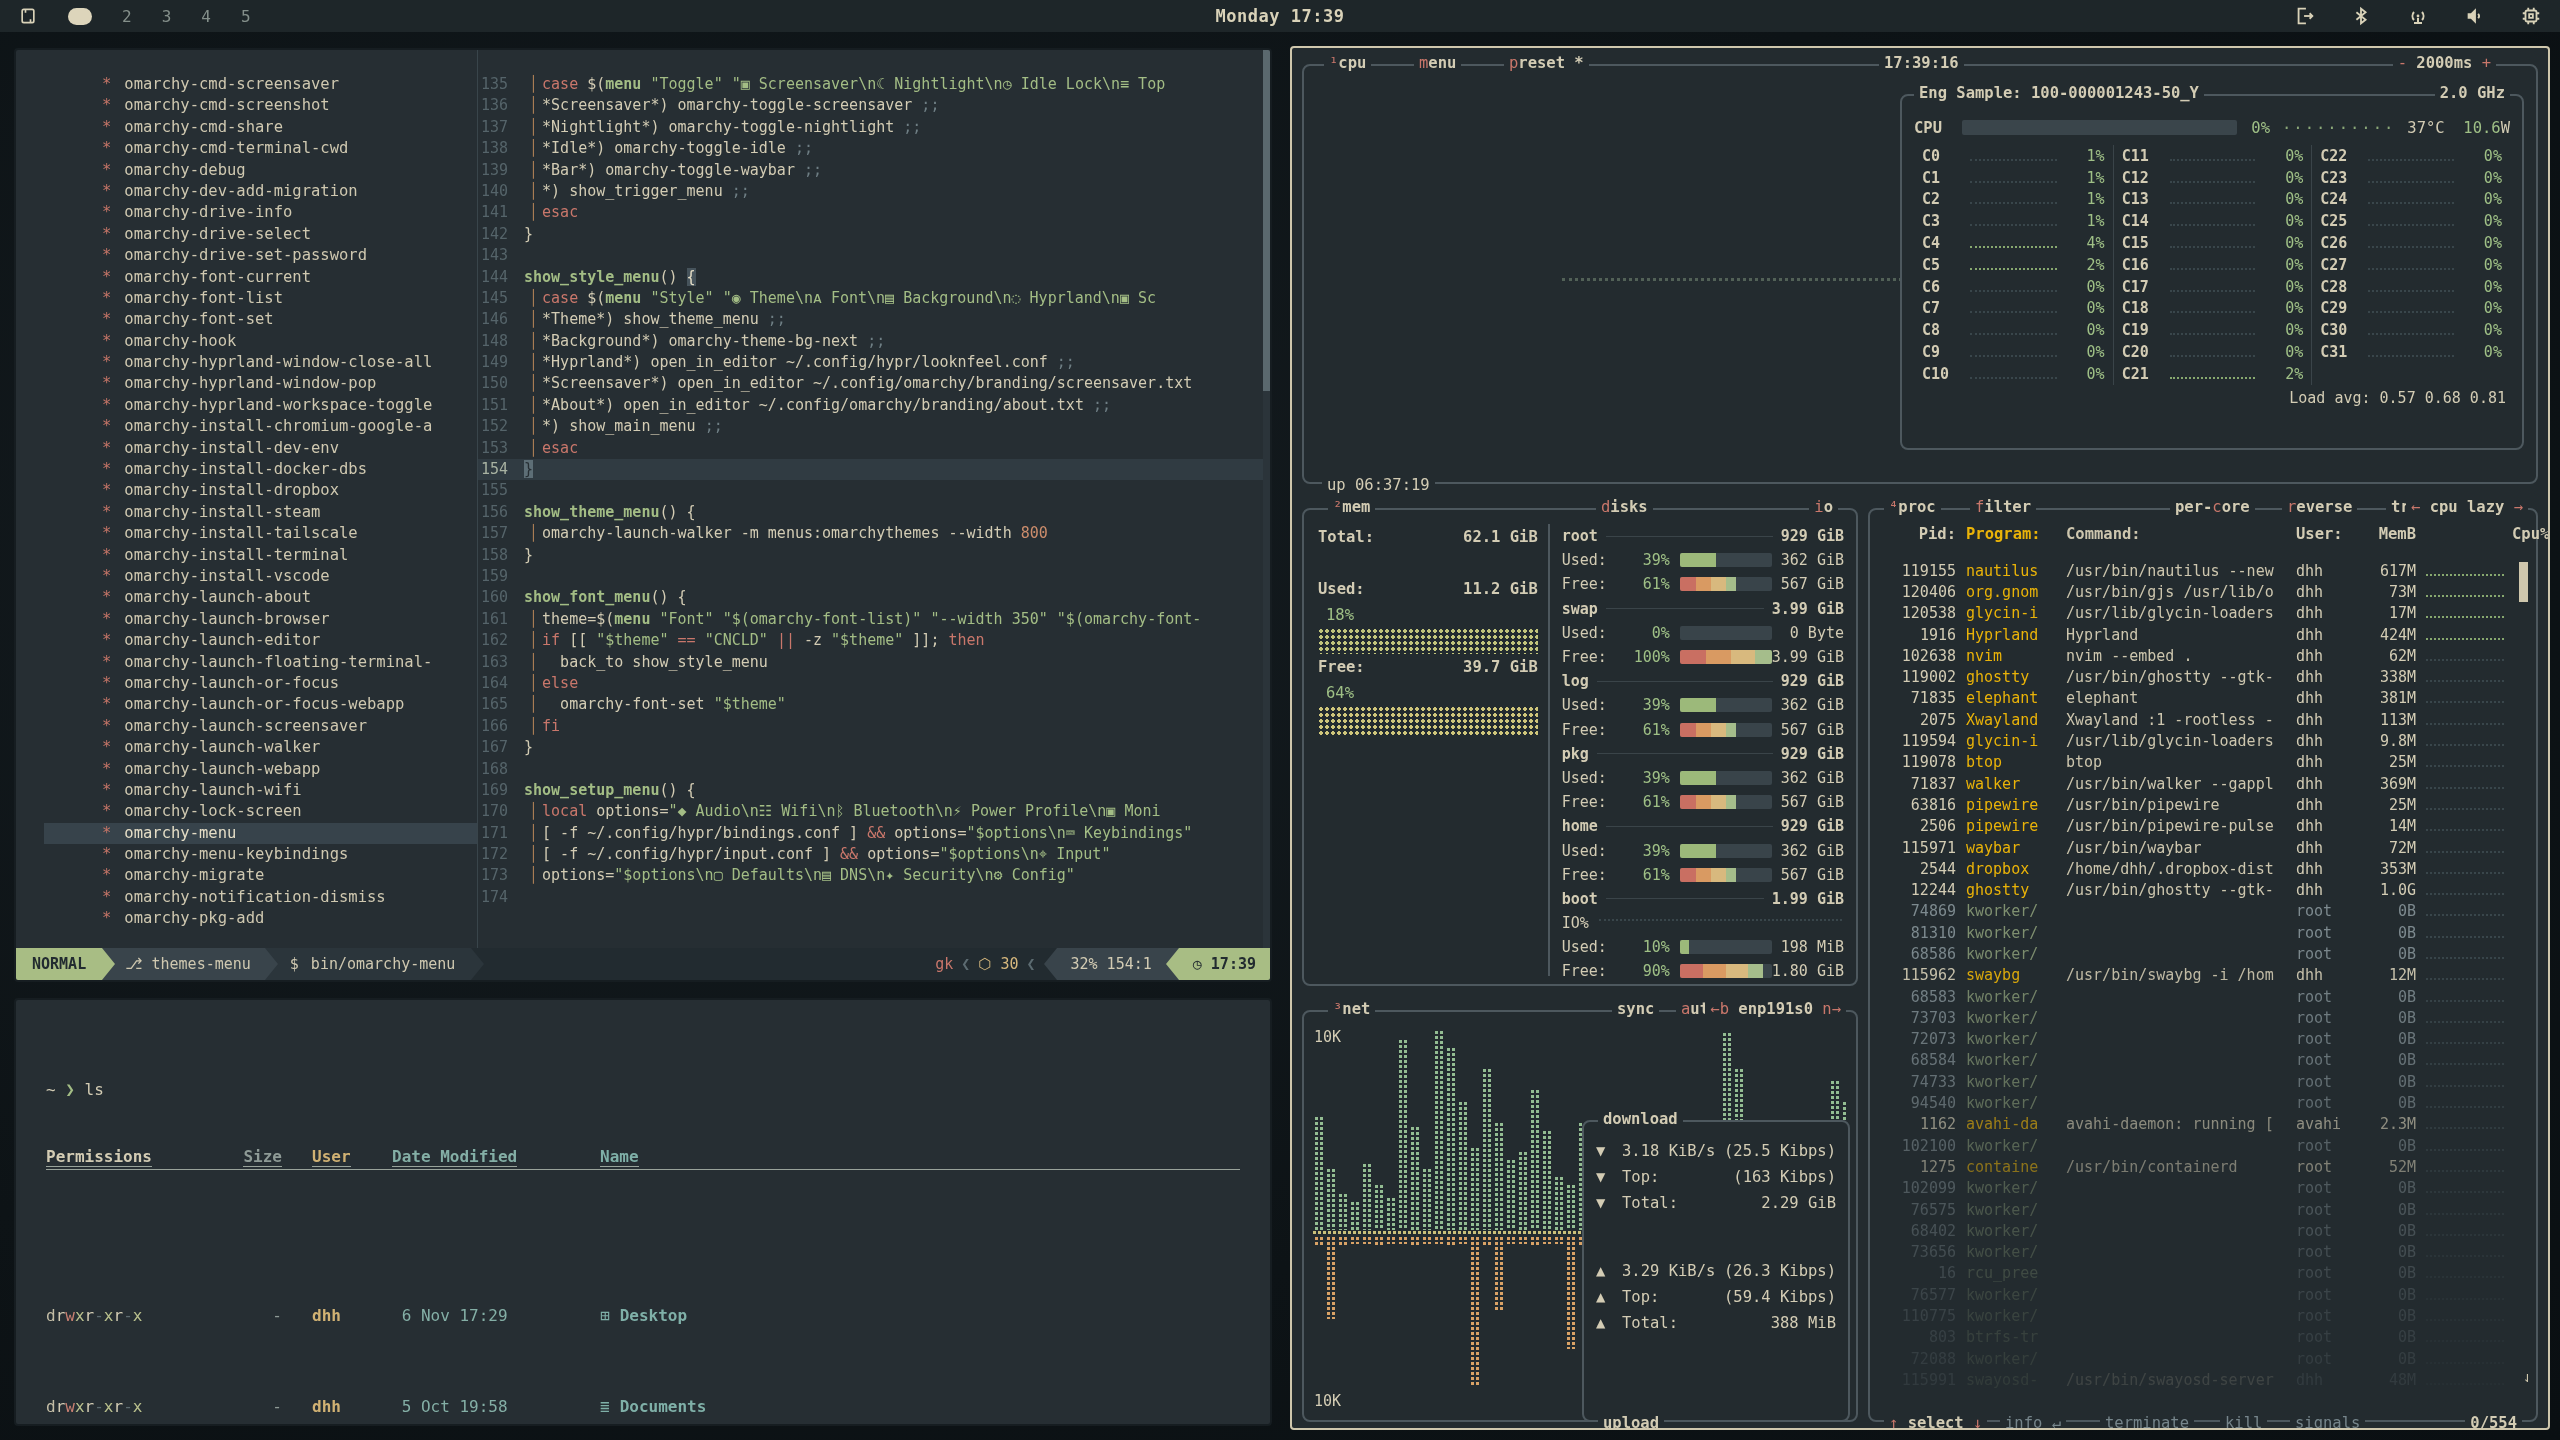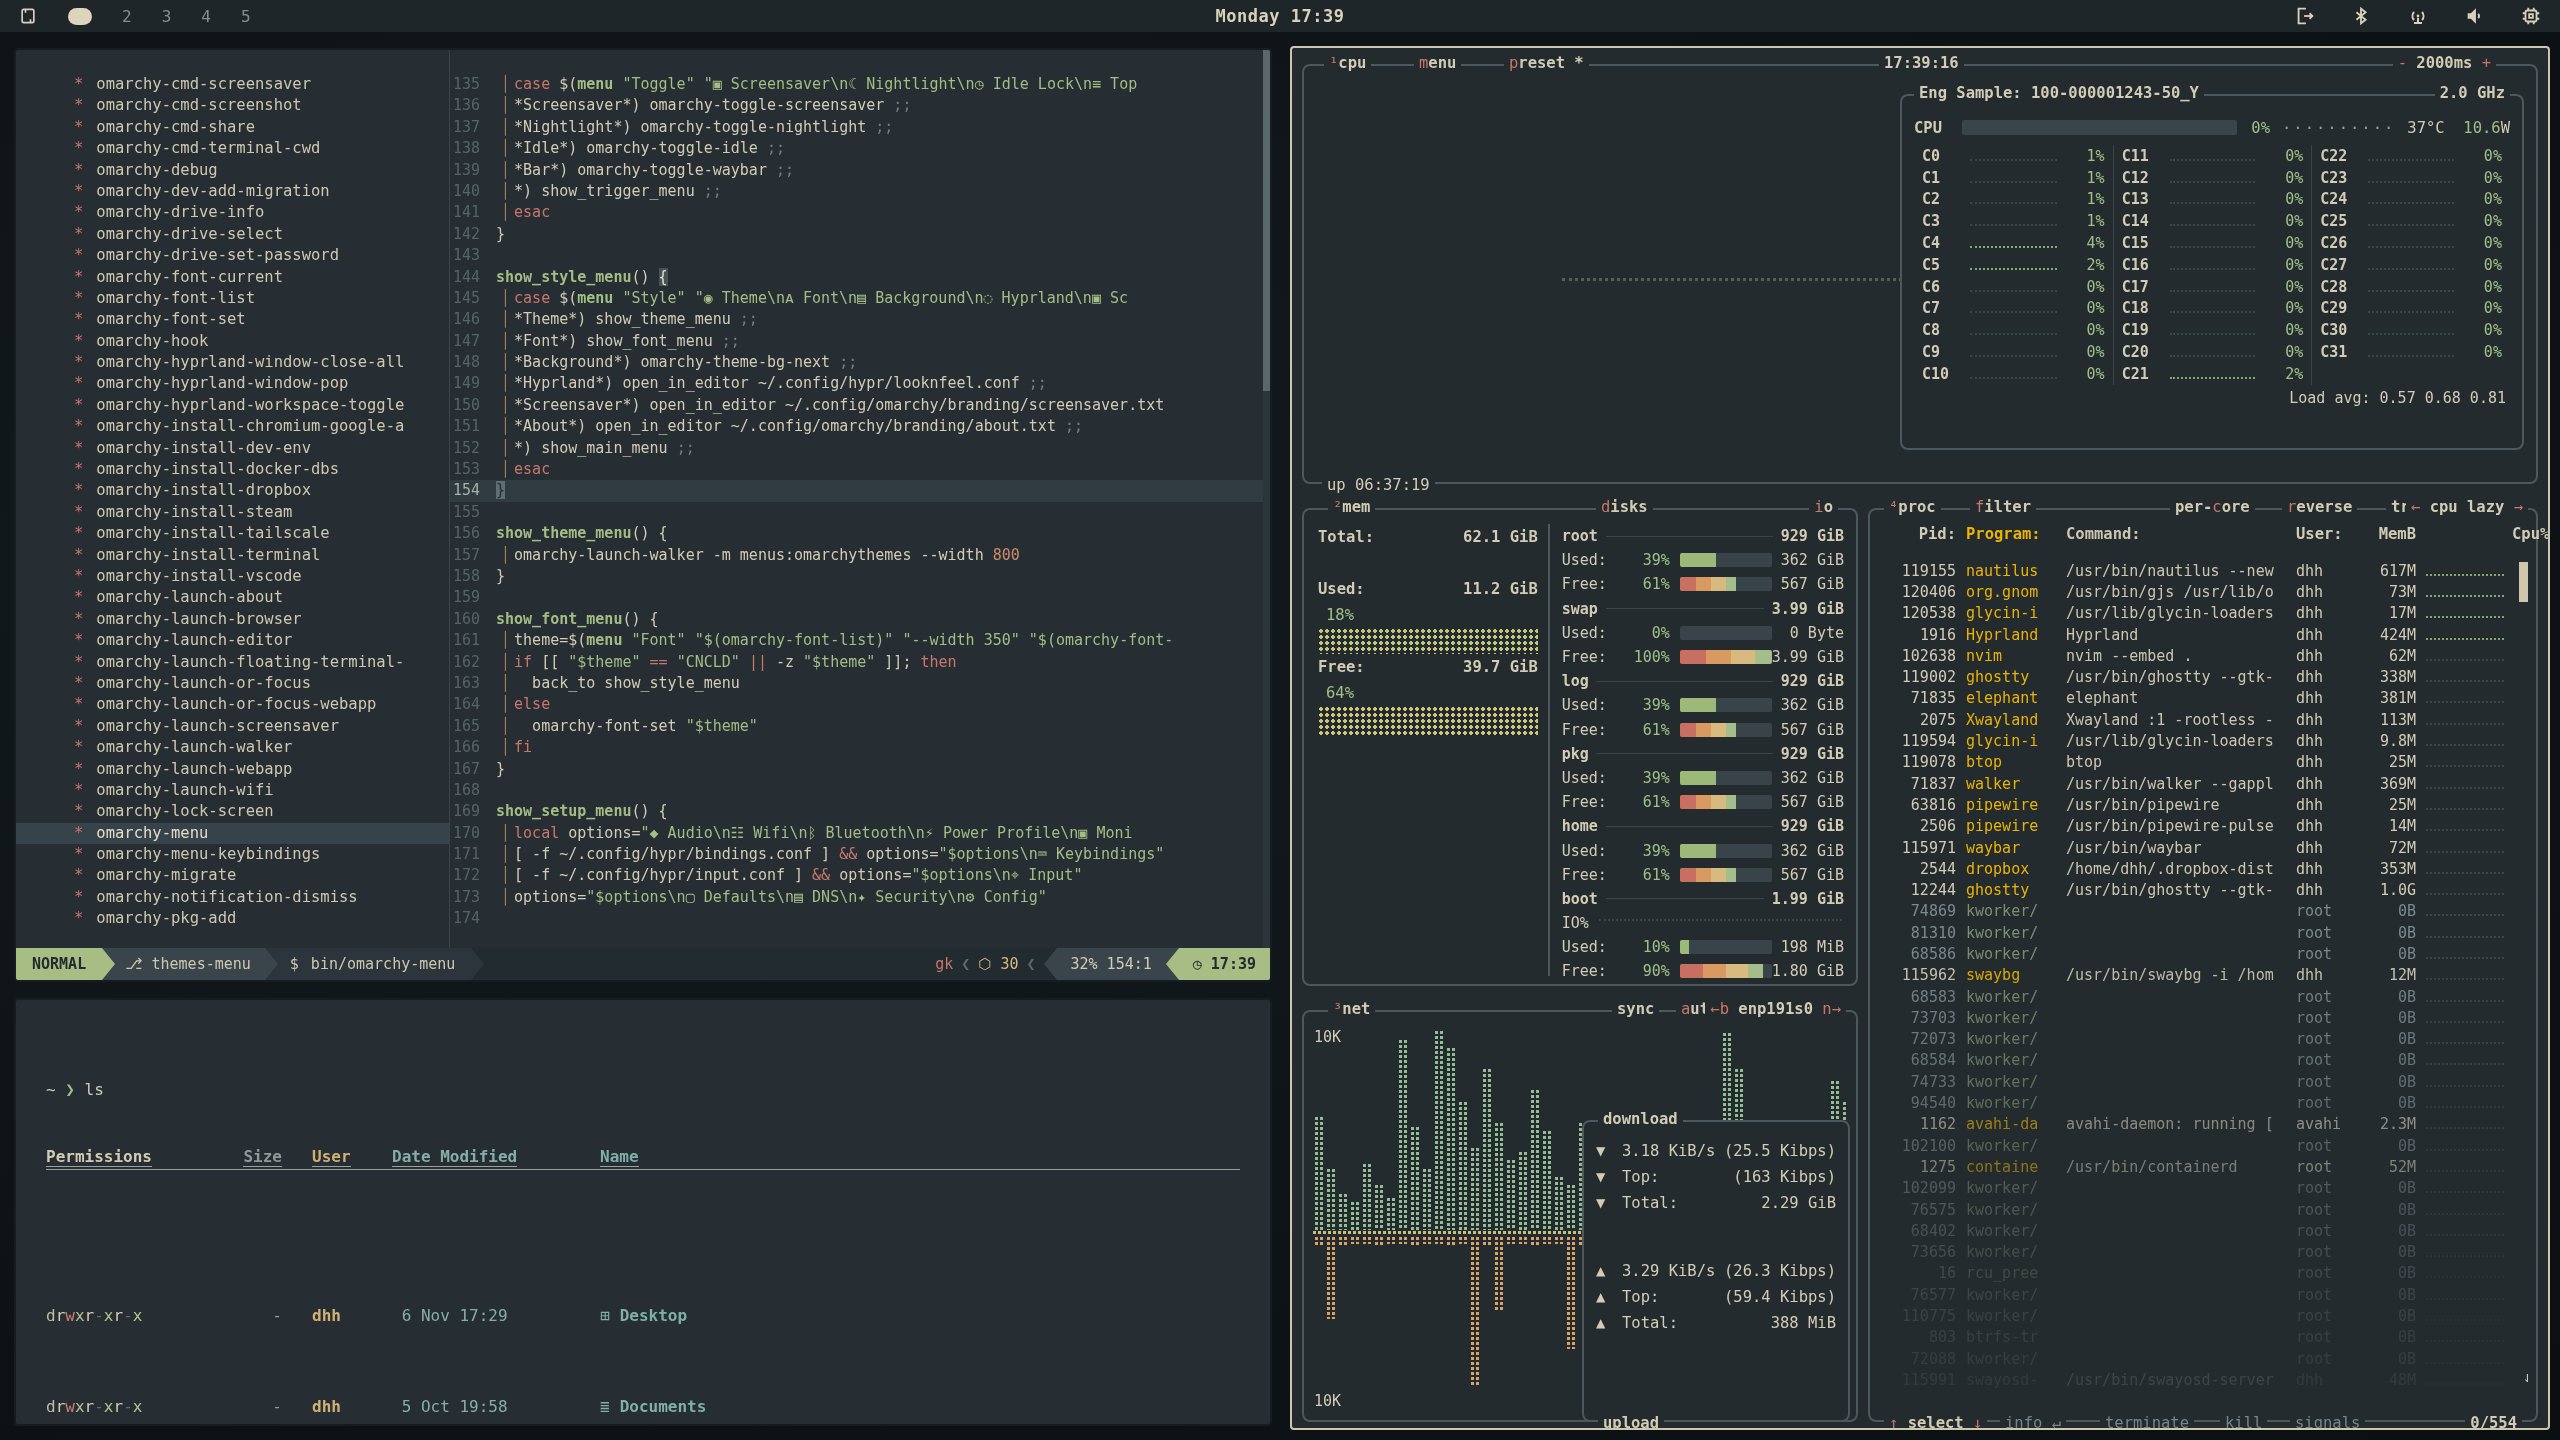--- a/index.html
+++ b/index.html
@@ -18,21 +18,21 @@
   .ws-num { font-size:16px; color:#848f8a; }
   .tb-icon svg { display:block; }
 
   
   .win { position:absolute; border-radius:4px; overflow:hidden; }
   .win.editor { left:14px; top:48px;  width:1258px; height:934px; background:#262e33; border:2px solid #161d21; }
   .win.shell  { left:14px; top:998px; width:1258px; height:428px; background:#262e33; border:2px solid #161d21; }
   .win.btop   { left:1290px; top:46px; width:1260px; height:1384px; background:#232b2f; border:2px solid #cfc7ad; }
 
   
-  .ed-body { display:flex; height:calc(100% - 32px); }
+  .ed-body { display:flex; height:calc(100% - 32px);margin-left:28px; }
   .filelist { width:434px; border-right:1px solid #39454b; padding-top:24px; overflow:hidden; }
   .frow { height:21.4px; line-height:21.4px; font-size:15.5px; white-space:pre; padding-left:58px; color:#cfc8b0; }
   .frow .star { color:#c47467; margin-right:13px; }
   .frow.sel { background:#37434b; color:#e4ddc6; }
   .code { flex:1; padding-top:24px; position:relative; overflow:hidden; }
   .cline { height:21.4px; line-height:21.4px; font-size:15px; white-space:pre; display:flex; }
   .lnum { width:46px; text-align:right; color:#55646a; padding-right:16px; flex:none; }
   .cline.cur { background:#303b42; }
   .cline.cur .lnum { color:#a8b2a2; }
   .ltext { white-space:pre; }
@@ -342,21 +342,20 @@
           <div class="cline"><span class="lnum">142</span><span class="ltext"><span class="tk-pln">}</span></span></div>
 
           <div class="cline"><span class="lnum">143</span><span class="ltext"></span></div>
 
           <div class="cline"><span class="lnum">144</span><span class="ltext"><span class="tk-fn">show_style_menu</span><span class="tk-pln">() </span><span class="tk-hl">{</span></span></div>
 
           <div class="cline"><span class="lnum">145</span><span class="ltext"><span class="tk-gd"> ▏</span><span class="tk-kw">case</span><span class="tk-pln"> $(</span><span class="tk-fn">menu</span><span class="tk-pln"> </span><span class="tk-str">"Style"</span><span class="tk-pln"> </span><span class="tk-str">"◉ Theme\nᴀ Font\n▤ Background\n◌ Hyprland\n▣ Sc</span></span></div>
 
           <div class="cline"><span class="lnum">146</span><span class="ltext"><span class="tk-gd"> ▏</span><span class="tk-pln">*Theme*) show_theme_menu </span><span class="tk-dim">;;</span></span></div>
 
-          <div class="cline"><span class="lnum">147</span><span class="ltext"><span class="tk-gd"> ▏</span><span class="tk-pln">*Font*) show_font_menu </span><span class="tk-dim">;;</span></span></div>
 
           <div class="cline"><span class="lnum">148</span><span class="ltext"><span class="tk-gd"> ▏</span><span class="tk-pln">*Background*) omarchy-theme-bg-next </span><span class="tk-dim">;;</span></span></div>
 
           <div class="cline"><span class="lnum">149</span><span class="ltext"><span class="tk-gd"> ▏</span><span class="tk-pln">*Hyprland*) open_in_editor ~/.config/hypr/looknfeel.conf </span><span class="tk-dim">;;</span></span></div>
 
           <div class="cline"><span class="lnum">150</span><span class="ltext"><span class="tk-gd"> ▏</span><span class="tk-pln">*Screensaver*) open_in_editor ~/.config/omarchy/branding/screensaver.txt</span></span></div>
 
           <div class="cline"><span class="lnum">151</span><span class="ltext"><span class="tk-gd"> ▏</span><span class="tk-pln">*About*) open_in_editor ~/.config/omarchy/branding/about.txt </span><span class="tk-dim">;;</span></span></div>
 
           <div class="cline"><span class="lnum">152</span><span class="ltext"><span class="tk-gd"> ▏</span><span class="tk-pln">*) show_main_menu </span><span class="tk-dim">;;</span></span></div>

